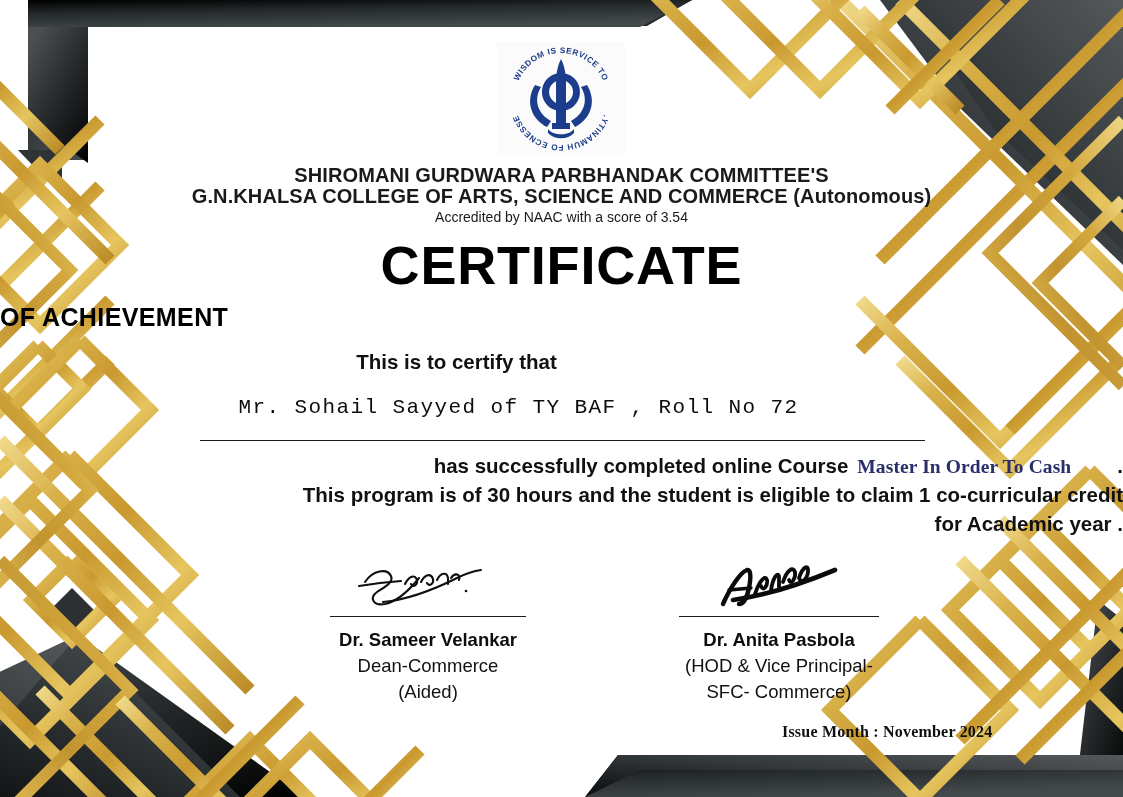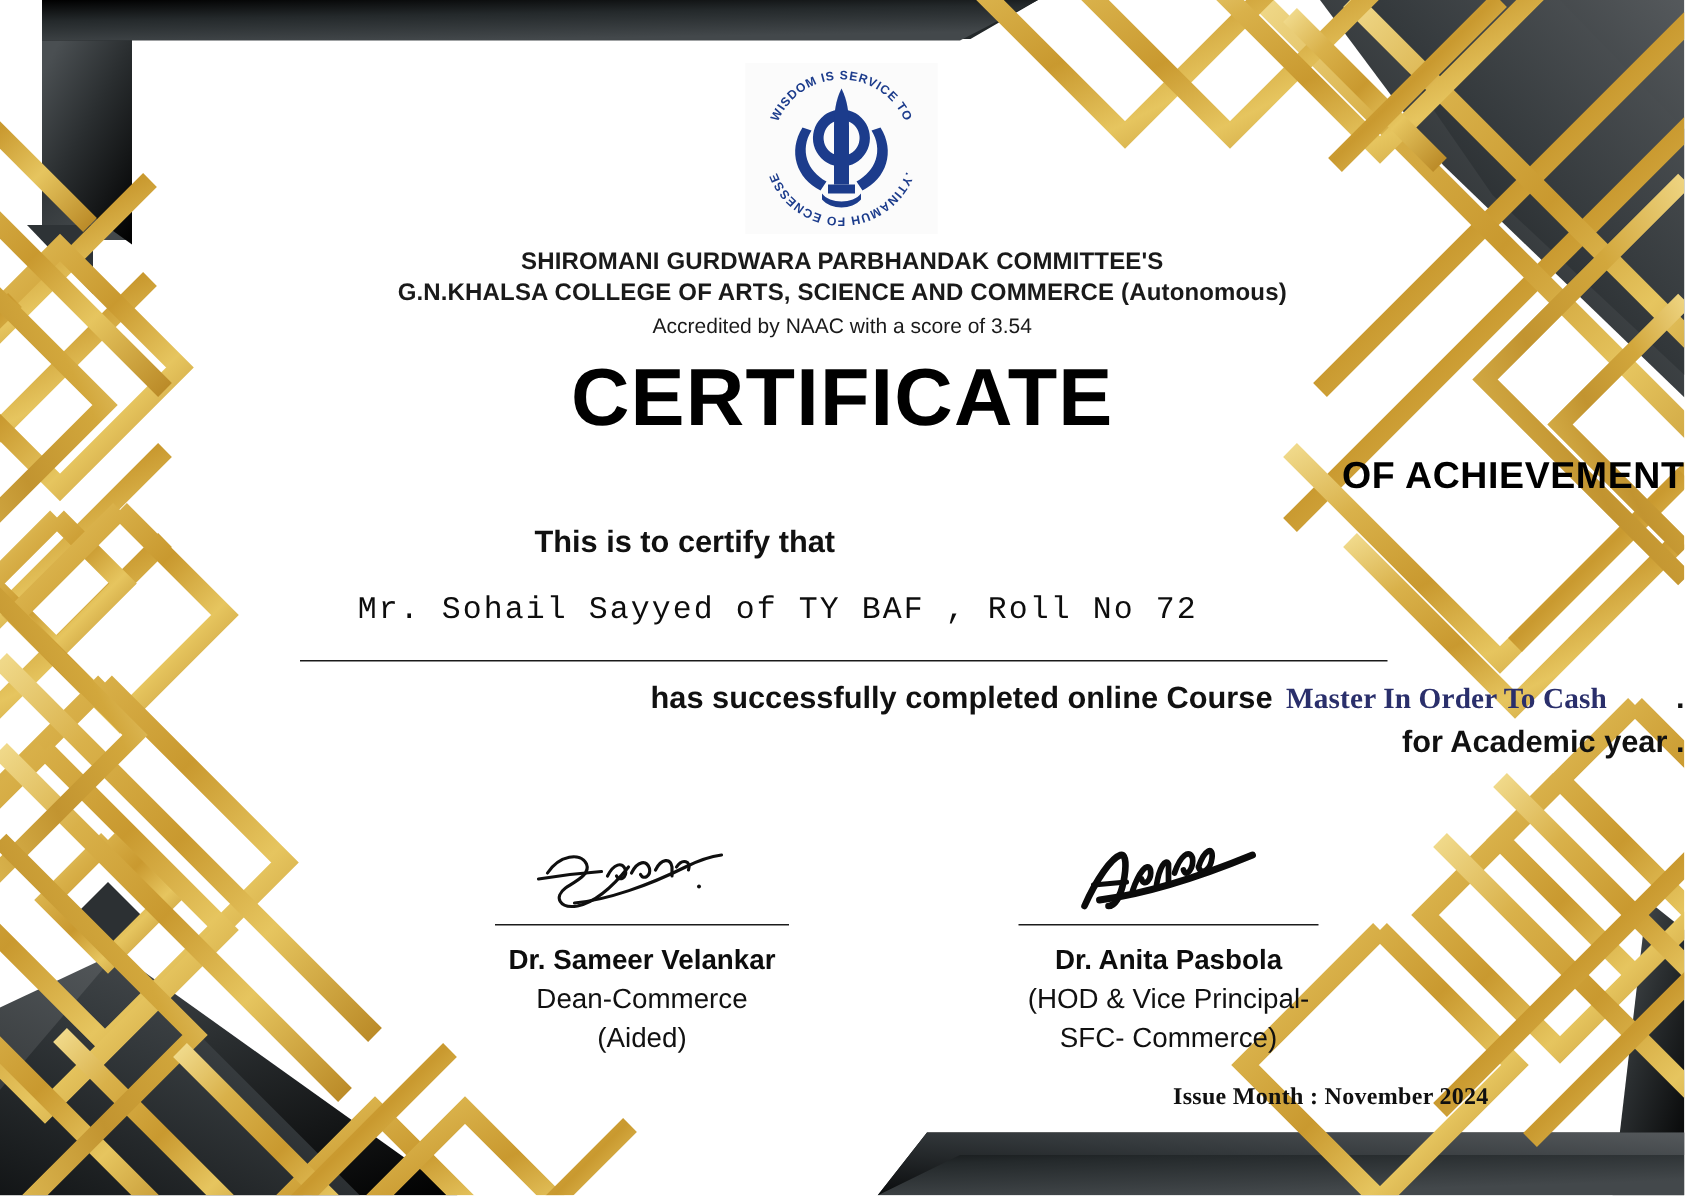--- a/index.html
+++ b/index.html
@@ -31,37 +31,37 @@
     width:128px; height:114px;
     background:#fbfbfb;
   }
   .logo-wrap svg { display:block; width:128px; height:114px; }
 
   .org-block {
     position:absolute; top:165px; left:0; width:1123px;
     text-align:center;
   }
   .org-line1, .org-line2 {
-    font-size:16px; font-weight:700; color:#1a1a1a;
+    font-size:20px; font-weight:700; color:#1a1a1a;
     letter-spacing:.1px; line-height:20.5px;
   }
   .org-line3 {
     font-size:14px; font-weight:400; color:#1a1a1a;
     line-height:21px; margin-top:1px;
   }
 
   .title-main {
     position:absolute; top:236px; left:0; width:1123px;
     text-align:center;
     font-size:54px; font-weight:800; color:#000000;
     letter-spacing:.8px; line-height:58px;
   }
   .title-sub {
     position:absolute; top:303px; left:0; width:1123px;
-    text-align:right;
+    text-align:left;
     font-size:25px; font-weight:800; color:#000000;
     letter-spacing:.4px; line-height:28px;
   }
 
   .certify-line {
     position:absolute; top:349px; left:0; width:913px;
     text-align:center;
     font-size:20.5px; font-weight:600; color:#111111;
     line-height:26px;
   }
@@ -338,20 +338,21 @@
     <div class="certify-line">This is to certify that</div>
 
     <div class="recipient">Mr. Sohail Sayyed of TY BAF , Roll No 72</div>
 
     <div class="rule"></div>
 
     <div class="body-block">
       <div class="body-line">
         <span>has successfully completed online Course</span><span class="course-name">Master In Order To Cash</span><span class="trailing-dot">.</span>
       </div>
+      <div class="body-line">This program is of 30 hours and the student is eligible to claim 1 co-curricular credit</div>
       <div class="body-line">for Academic year .</div>
     </div>
 
     <div class="sig left">
       <div class="sig-mark">
         <svg width="150" height="52" viewBox="0 0 150 52" xmlns="http://www.w3.org/2000/svg">
           <g fill="none" stroke="#0f0f0f" stroke-width="2.1" stroke-linecap="round" stroke-linejoin="round">
             <path d="M12 22 C20 10, 34 8, 38 16 C41 23, 30 28, 24 32
                      C16 38, 20 46, 32 44 C46 41, 58 28, 66 18"></path>
             <path d="M6 26 C18 24, 34 22, 48 21"></path>

